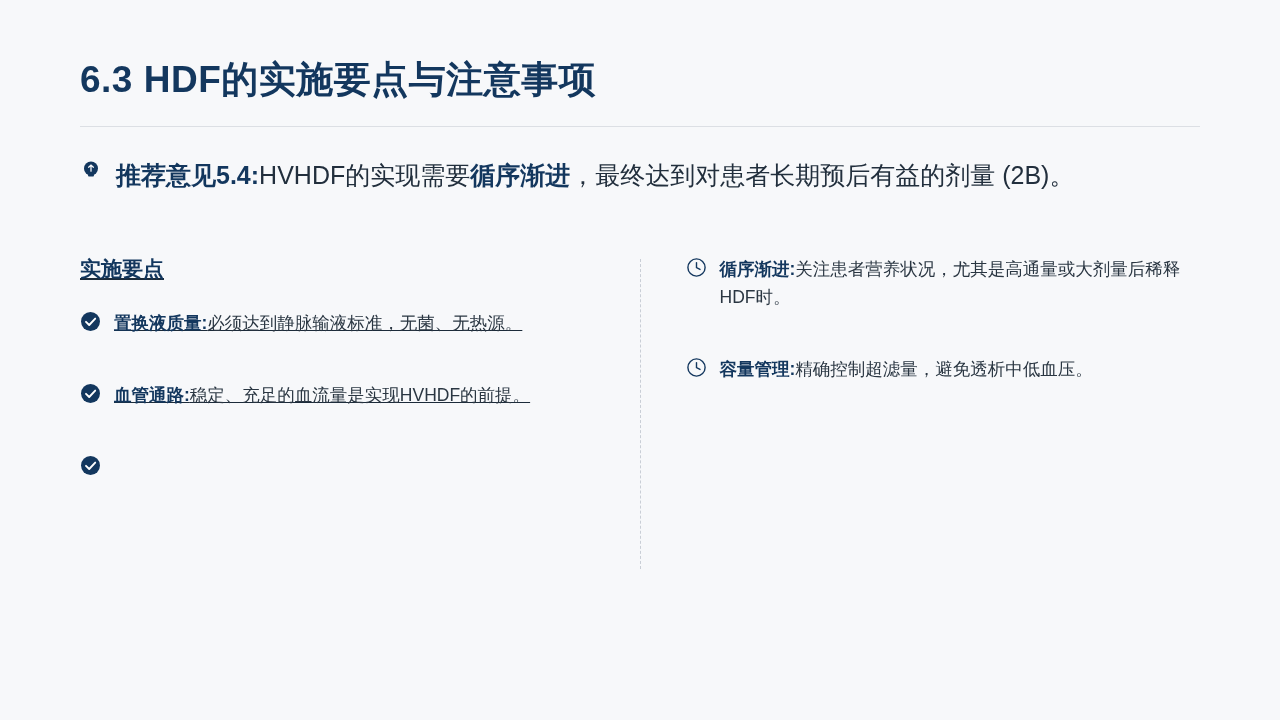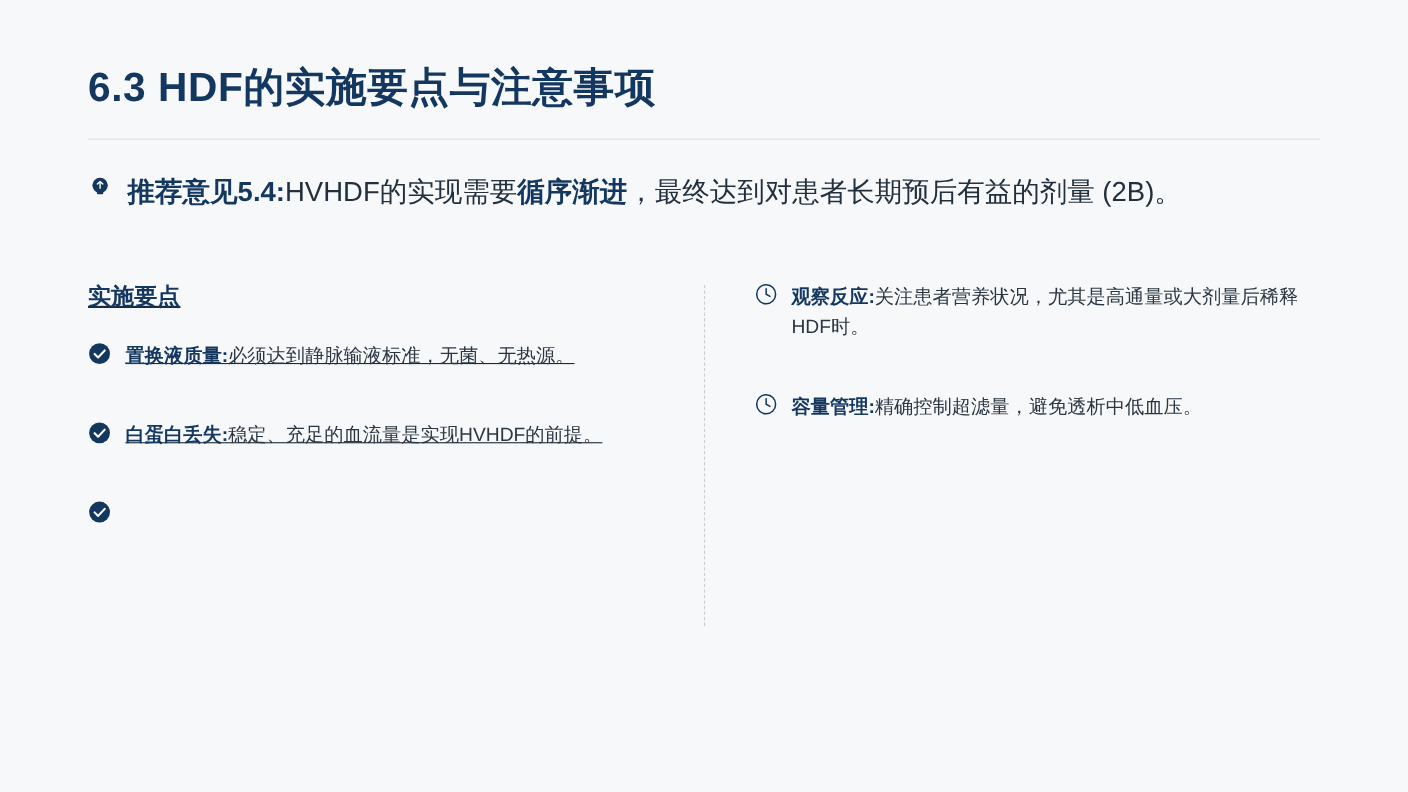--- a/index.html
+++ b/index.html
@@ -160,21 +160,21 @@
       </div>
 
       <div class="item">
         <span class="check-icon">
           <svg width="21" height="21" viewBox="0 0 21 21">
             <circle cx="10.5" cy="10.5" r="9.5" fill="#13375e"></circle>
             <path d="M6 10.8 L9.2 14 L15.2 7.6" stroke="#ffffff" stroke-width="1.9" fill="none" stroke-linecap="round" stroke-linejoin="round"></path>
           </svg>
         </span>
         <div class="item-text">
-          <span class="term">白蛋白丢失:</span><span>稳定、充足的血流量是实现HVHDF的前提。</span>
+          <span class="term">血管通路:</span><span>稳定、充足的血流量是实现HVHDF的前提。</span>
         </div>
       </div>
 
       <div class="item">
         <span class="check-icon">
           <svg width="21" height="21" viewBox="0 0 21 21">
             <circle cx="10.5" cy="10.5" r="9.5" fill="#13375e"></circle>
             <path d="M6 10.8 L9.2 14 L15.2 7.6" stroke="#ffffff" stroke-width="1.9" fill="none" stroke-linecap="round" stroke-linejoin="round"></path>
           </svg>
         </span>
@@ -186,21 +186,21 @@
     <div class="col right">
 
       <div class="item">
         <span class="ring-icon">
           <svg width="21" height="21" viewBox="0 0 21 21">
             <circle cx="10.5" cy="10.5" r="8.6" fill="none" stroke="#13375e" stroke-width="1.4"></circle>
             <path d="M10.5 5.6 L10.5 10.5 L14 12.4" stroke="#13375e" stroke-width="1.4" fill="none" stroke-linecap="round"></path>
           </svg>
         </span>
         <div class="item-text">
-          <span class="term">观察反应:</span><span>关注患者营养状况，尤其是高通量或大剂量后稀释HDF时。</span>
+          <span class="term">循序渐进:</span><span>关注患者营养状况，尤其是高通量或大剂量后稀释HDF时。</span>
         </div>
       </div>
 
       <div class="item">
         <span class="ring-icon">
           <svg width="21" height="21" viewBox="0 0 21 21">
             <circle cx="10.5" cy="10.5" r="8.6" fill="none" stroke="#13375e" stroke-width="1.4"></circle>
             <path d="M10.5 5.6 L10.5 10.5 L14 12.4" stroke="#13375e" stroke-width="1.4" fill="none" stroke-linecap="round"></path>
           </svg>
         </span>

